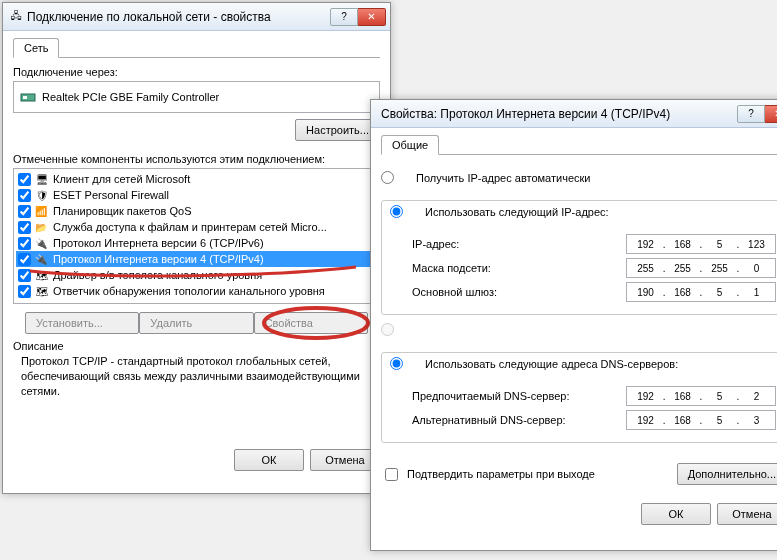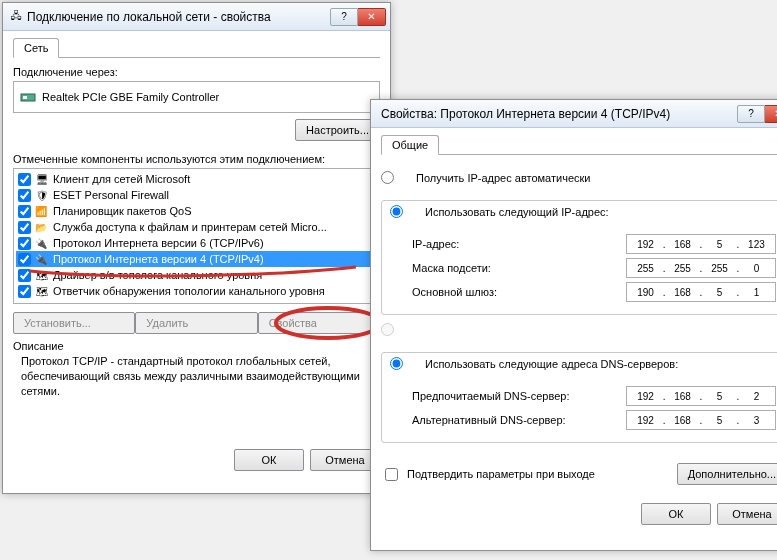--- a/index.html
+++ b/index.html
@@ -181,21 +181,21 @@
       <div class="li">
           <input type="checkbox" checked="" style="">
           <span class="mini-icon">🗺</span>
           <span>Ответчик обнаружения топологии канального уровня</span>
         </div>
       <svg style="position:absolute;left:14px;top:96px;width:330px;height:20px;pointer-events:none;">
         <path class="red-underline" d="M2 6 C 80 14, 240 12, 328 2"></path>
       </svg>
     </div>
 
-    <div style="display:flex;margin:8px 0 6px;position:relative;">
+    <div style="display:flex;margin:8px 12px 6px;position:relative;">
       <button class="btn disabled" style="flex:1">Установить...</button>
       <button class="btn disabled" style="flex:1">Удалить</button>
       <button class="btn disabled" style="flex:1">Свойства</button>
       <svg style="position:absolute;right:-6px;top:-8px;width:115px;height:38px;pointer-events:none;">
         <ellipse class="red-ellipse" cx="57" cy="19" rx="52" ry="15"></ellipse>
       </svg>
     </div>
 
     <div style="margin-top:4px;">Описание</div>
     <div style="padding:2px 4px 0 8px;line-height:1.35;">Протокол TCP/IP - стандартный протокол глобальных сетей, обеспечивающий связь между различными взаимодействующими сетями.</div>

